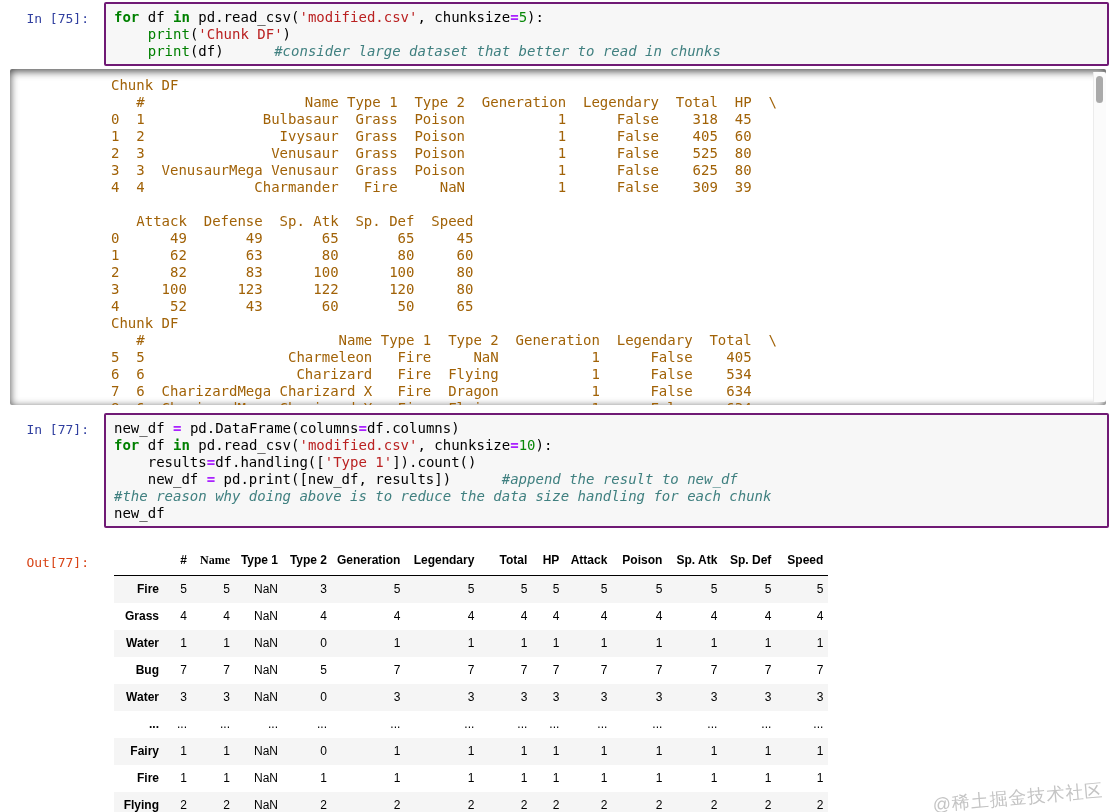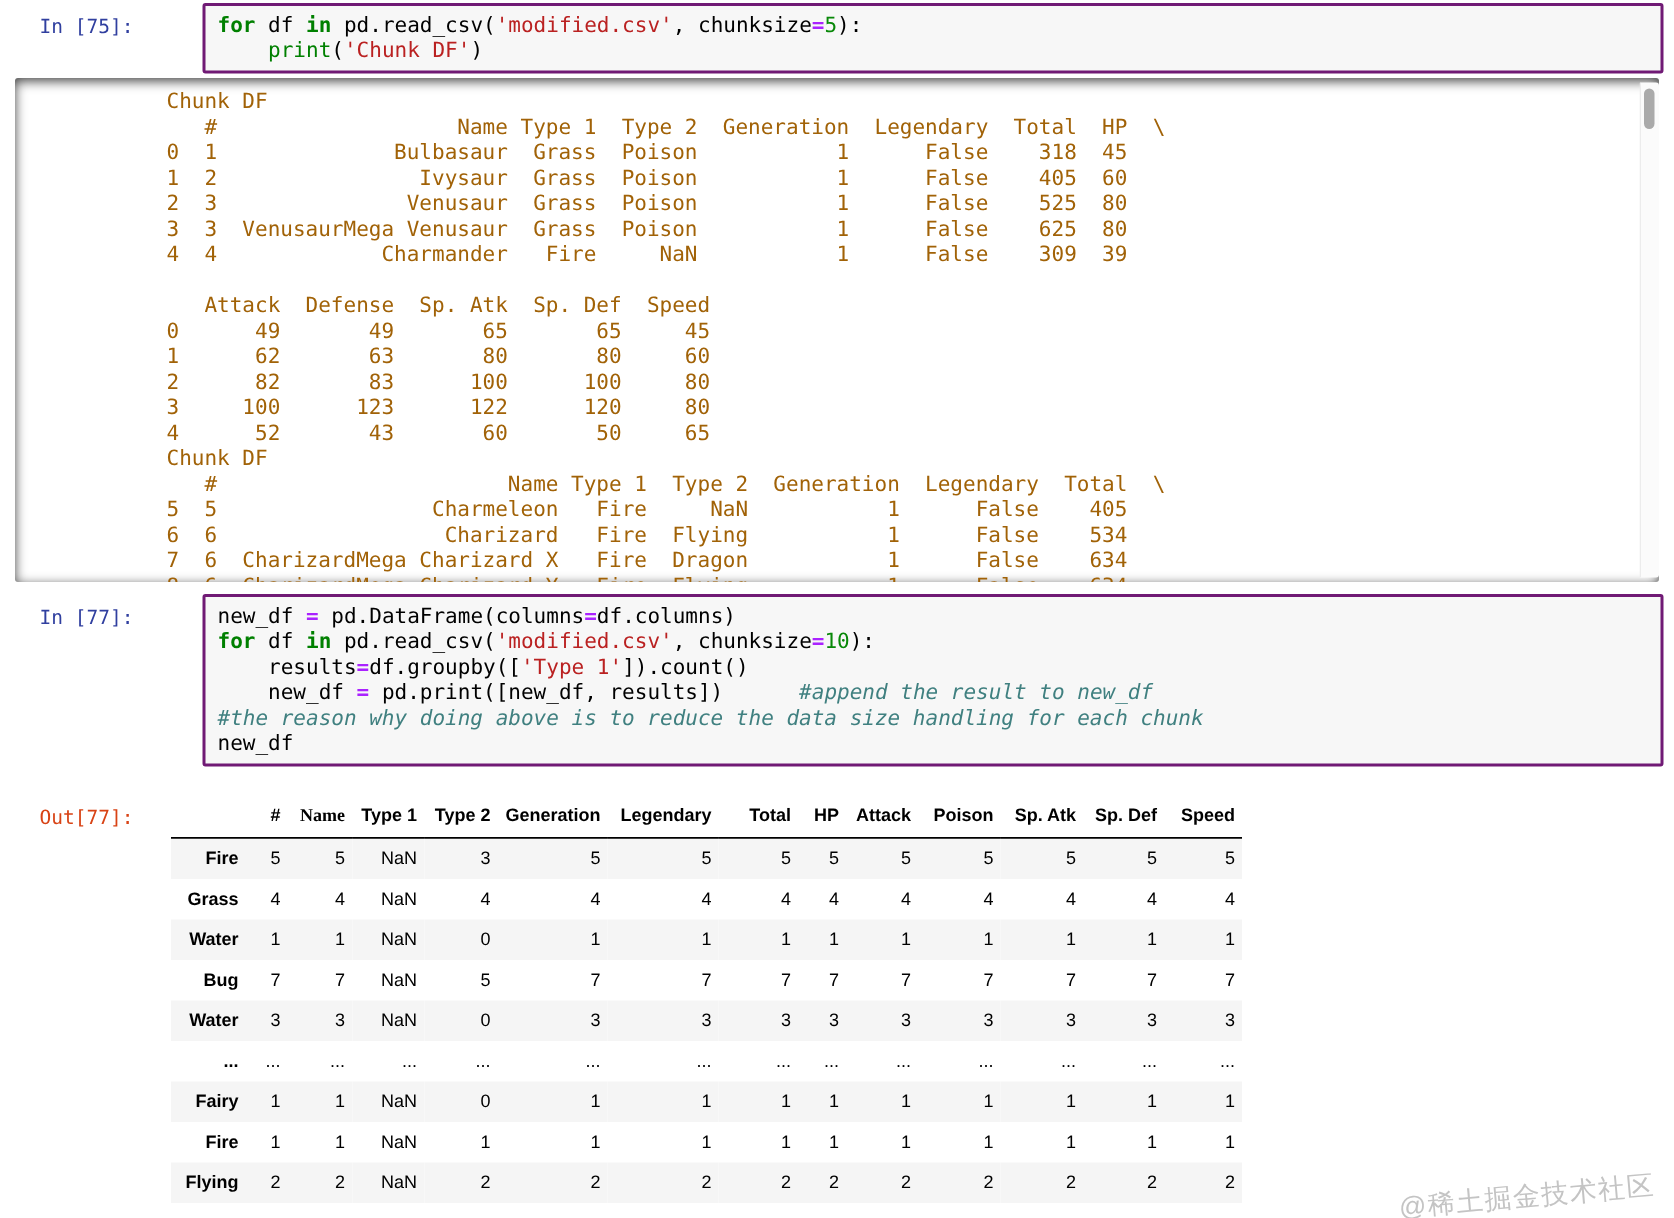--- a/index.html
+++ b/index.html
@@ -2,21 +2,21 @@
 <html style="--c-prompt-in: #303F9F; --c-prompt-out: #D84315; --c-keyword: #008000; --c-builtin: #008000; --c-string: #BA2121; --c-number: #088808; --c-operator: #AA22FF; --c-comment: #408080; --c-stripe: #f5f5f5;"><head>
 <meta charset="utf-8">
 <style>
   html,body{margin:0;padding:0;}
   body{
     width:1116px;height:812px;overflow:hidden;background:#fff;position:relative;
     font-family:"Liberation Sans",sans-serif;
   }
   .notebook{padding-top:2px;}
   
-  .input-row{display:flex;align-items:flex-start;padding-right:7px;gap:31px;}
+  .input-row{display:flex;align-items:flex-start;padding-right:7px;}
   .prompt{
     flex:0 0 104px;width:104px;box-sizing:border-box;text-align:right;
     padding:9px 15px 0 0;font-family:"DejaVu Sans Mono",monospace;font-size:13px;
     white-space:nowrap;user-select:none;
   }
   .prompt.in{color:var(--c-prompt-in,#303F9F);}
   .prompt.out{color:var(--c-prompt-out,#D84315);padding-top:6px;}
   .input-box{
     flex:1;background:#f7f7f7;border:2px solid #701a75;border-radius:2px;
     padding:5px 8px 4px 8px;min-height:17px;
@@ -87,20 +87,21 @@
 
 <div class="notebook">
 
   <div class="cell cell-1">
     <div class="input-row">
       <div class="prompt in">In [75]:</div>
       <div class="input-box">
         <div class="code" id="code1">
             <div class="cm-line"><span class="kw">for</span><span> df </span><span class="kw">in</span><span> pd.read_csv(</span><span class="st">'modified.csv'</span><span>, chunksize</span><span class="op">=</span><span class="nb">5</span><span>):</span></div>
             <div class="cm-line"><span>    </span><span class="bu">print</span><span>(</span><span class="st">'Chunk DF'</span><span>)</span></div>
+            <div class="cm-line"><span>    </span><span class="bu">print</span><span>(df)      </span><span class="cm">#consider large dataset that better to read in chunks</span></div>
           </div>
       </div>
     </div>
     <div class="output-scroll">
       <pre class="stdout" id="stdout1">Chunk DF
    #                   Name Type 1  Type 2  Generation  Legendary  Total  HP  \
 0  1              Bulbasaur  Grass  Poison           1      False    318  45
 1  2                Ivysaur  Grass  Poison           1      False    405  60
 2  3               Venusaur  Grass  Poison           1      False    525  80
 3  3  VenusaurMega Venusaur  Grass  Poison           1      False    625  80
@@ -124,21 +125,21 @@
     </div>
   </div>
 
   <div class="cell cell-2">
     <div class="input-row">
       <div class="prompt in">In [77]:</div>
       <div class="input-box">
         <div class="code" id="code2">
             <div class="cm-line"><span>new_df </span><span class="op">=</span><span> pd.DataFrame(columns</span><span class="op">=</span><span>df.columns)</span></div>
             <div class="cm-line"><span class="kw">for</span><span> df </span><span class="kw">in</span><span> pd.read_csv(</span><span class="st">'modified.csv'</span><span>, chunksize</span><span class="op">=</span><span class="nb">10</span><span>):</span></div>
-            <div class="cm-line"><span>    results</span><span class="op">=</span><span>df.groupby([</span><span class="st">'Type 1'</span><span>]).count()</span></div>
+            <div class="cm-line"><span>    results</span><span class="op">=</span><span>df.handling([</span><span class="st">'Type 1'</span><span>]).count()</span></div>
             <div class="cm-line"><span>    new_df </span><span class="op">=</span><span> pd.print([new_df, results])      </span><span class="cm">#append the result to new_df</span></div>
             <div class="cm-line"><span class="cm">#the reason why doing above is to reduce the data size handling for each chunk</span></div>
             <div class="cm-line"><span>new_df</span></div>
           </div>
       </div>
     </div>
     <div class="out-row">
       <div class="prompt out">Out[77]:</div>
       <div class="out-subarea">
         <table class="dataframe" id="df-table">

